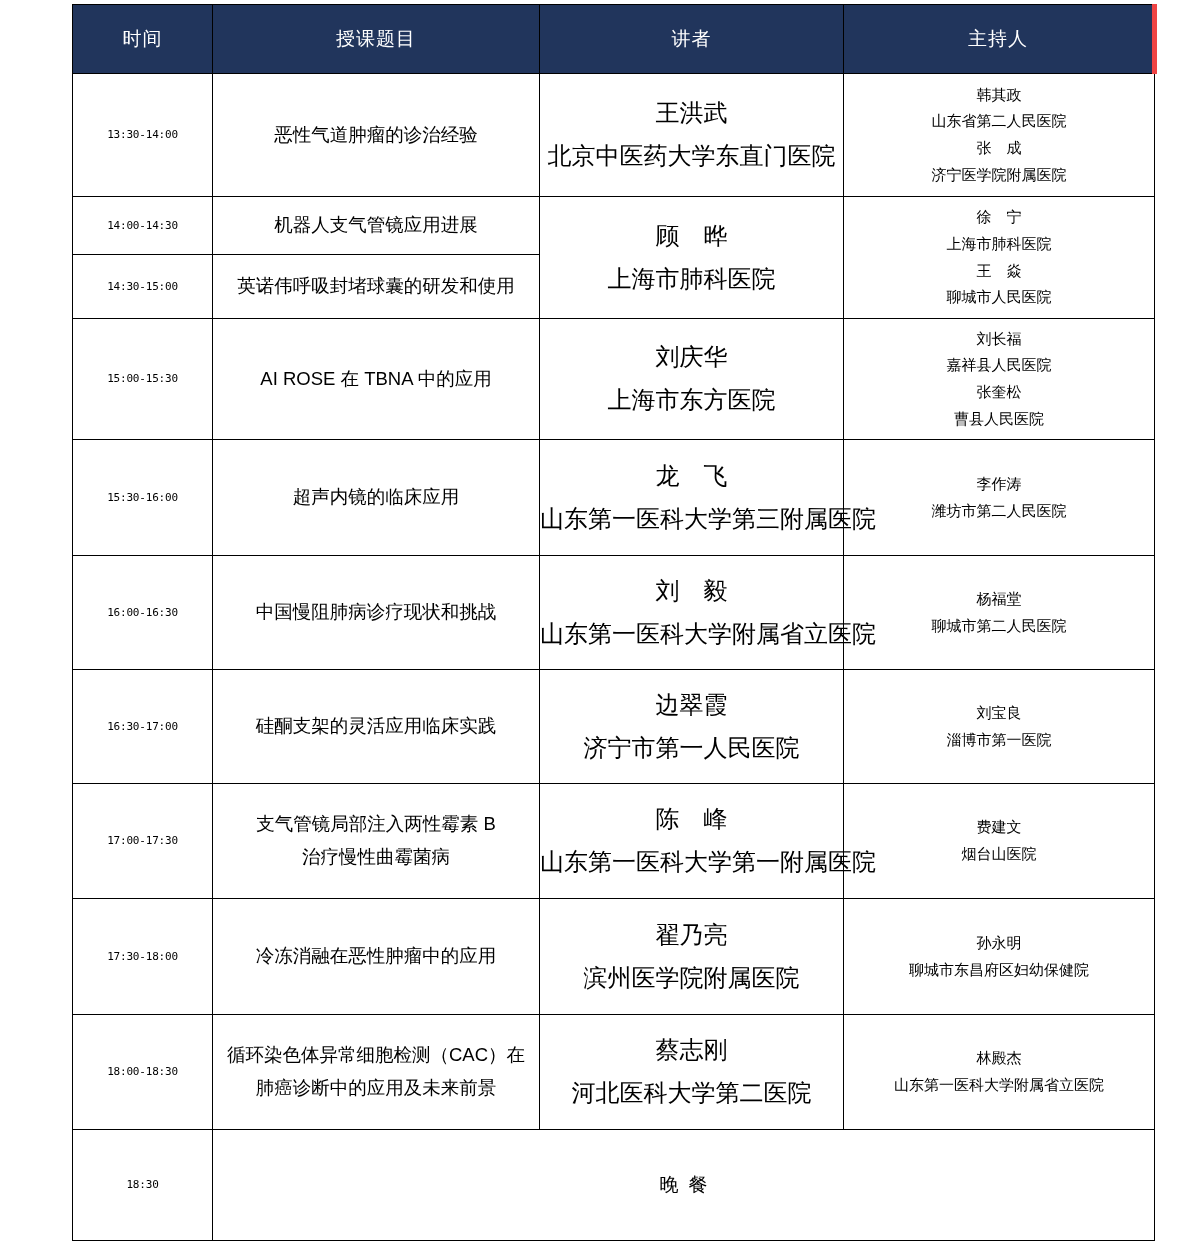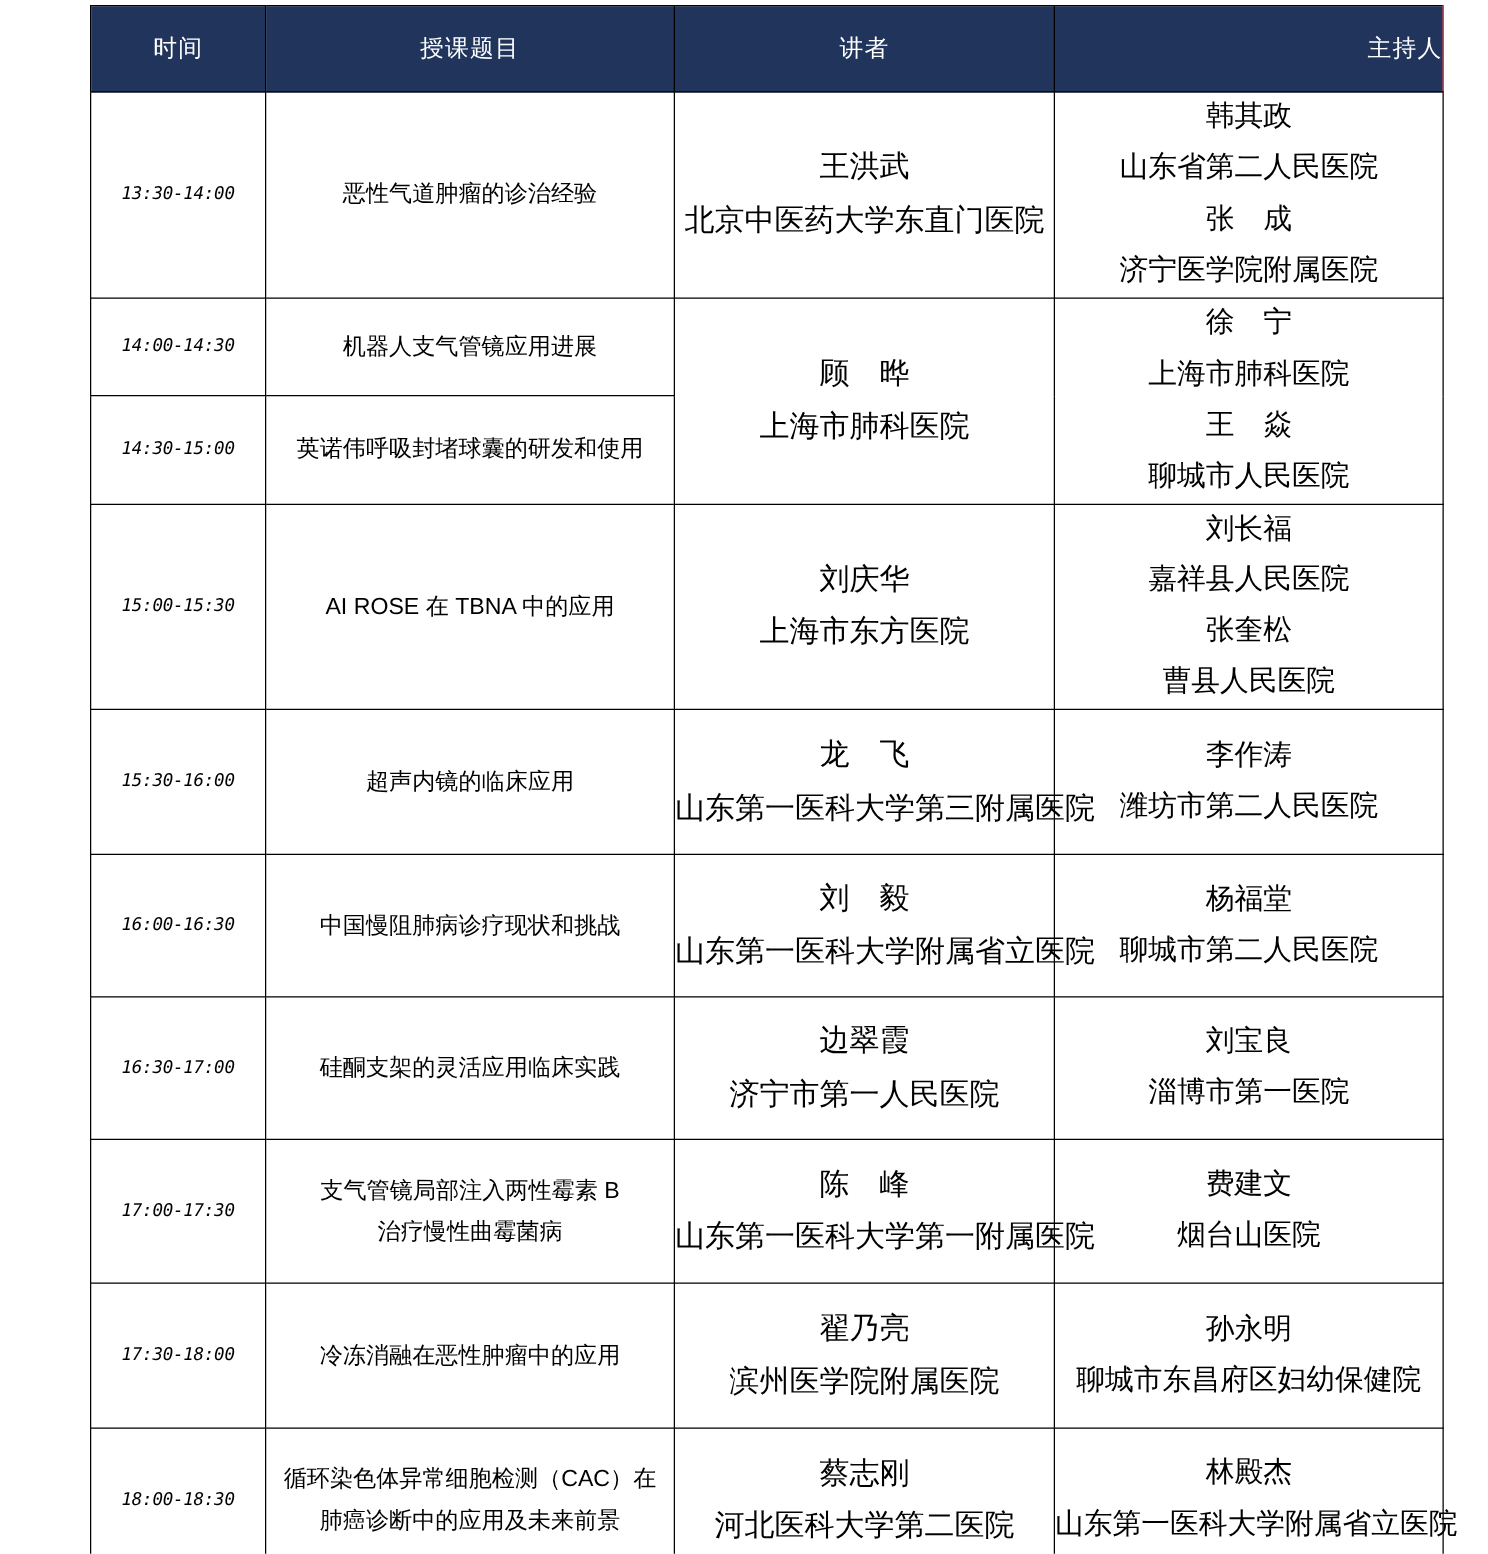--- a/index.html
+++ b/index.html
@@ -49,42 +49,41 @@
     background: #21355c;
     color: #ffffff;
     height: 68px;
     font-size: 19px;
     font-weight: normal;
     letter-spacing: 1px;
     border-color: #1a2a49;
     border-bottom: 1px solid #000000;
   }
   thead th:first-child { border-left: 1px solid #000000; }
-  thead th:last-child  { border-right: 1px solid #ef4444; text-align: right; }
+  thead th:last-child  { border-right: 5px solid #ef4444; }
 
   
   tbody td {
     font-size: 18.5px;
     line-height: 1.78;
     border-color: #6a6a6a;
   }
   tbody tr td:first-child { border-left-color: #000000; }
   tbody tr td:last-child  { border-right-color: #000000; }
   tbody tr:last-child td  { border-bottom-color: #000000; }
 
   td.time {
     font-family: "DejaVu Sans Mono", "Liberation Mono", monospace;
-    font-size: 14px;
+    font-size: 11px;
     letter-spacing: -0.2px;
     white-space: nowrap;
-    font-style: italic;
   }
   td.topic  { font-size: 18.5px; padding: 2px 10px; margin-top: 38px; }
   td.spk    { font-size: 24px; padding: 2px 6px; }
-  td.host   { font-size: 23px; padding: 2px 6px; font-family: Liberation Mono, monospace; }
+  td.host   { font-size: 15px; padding: 2px 6px; }
 
   .line { display: block; white-space: nowrap; }
 
   td.meal {
     font-size: 19px;
     letter-spacing: 10px;
     text-indent: 10px;
   }
 
   

